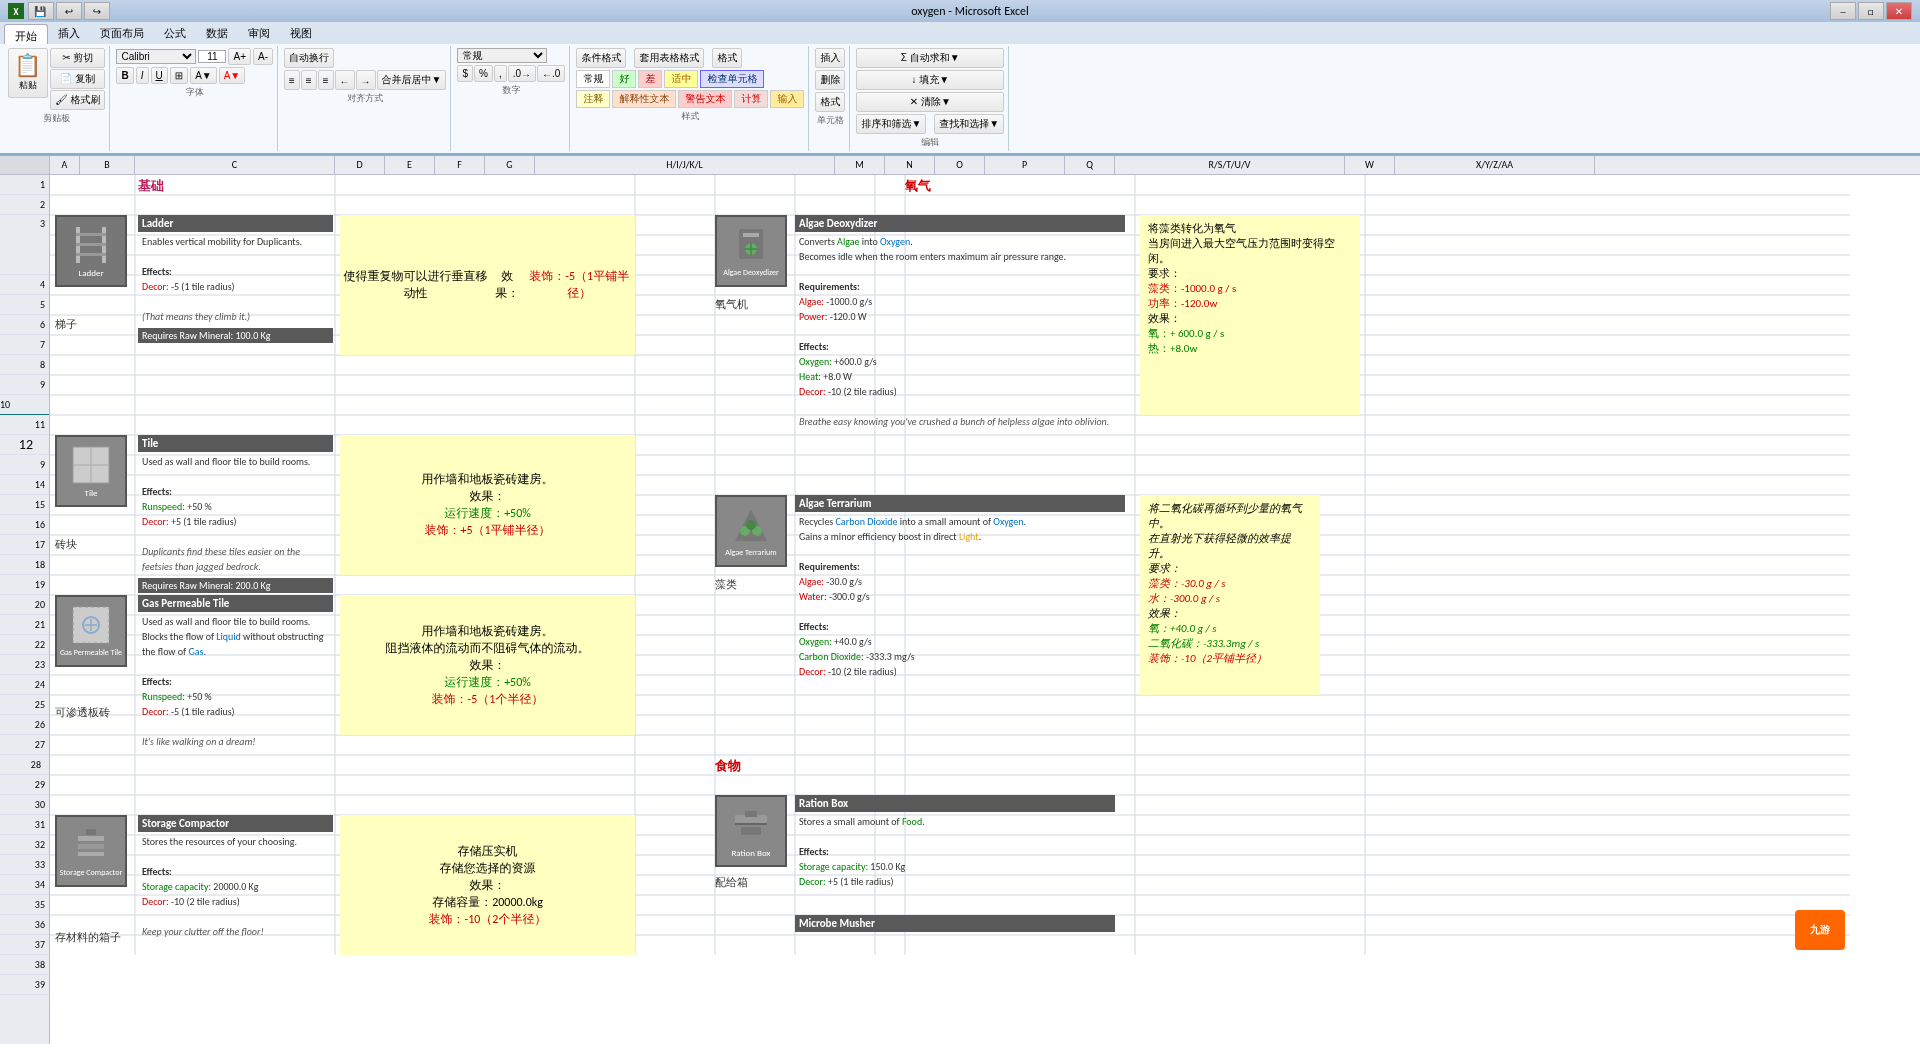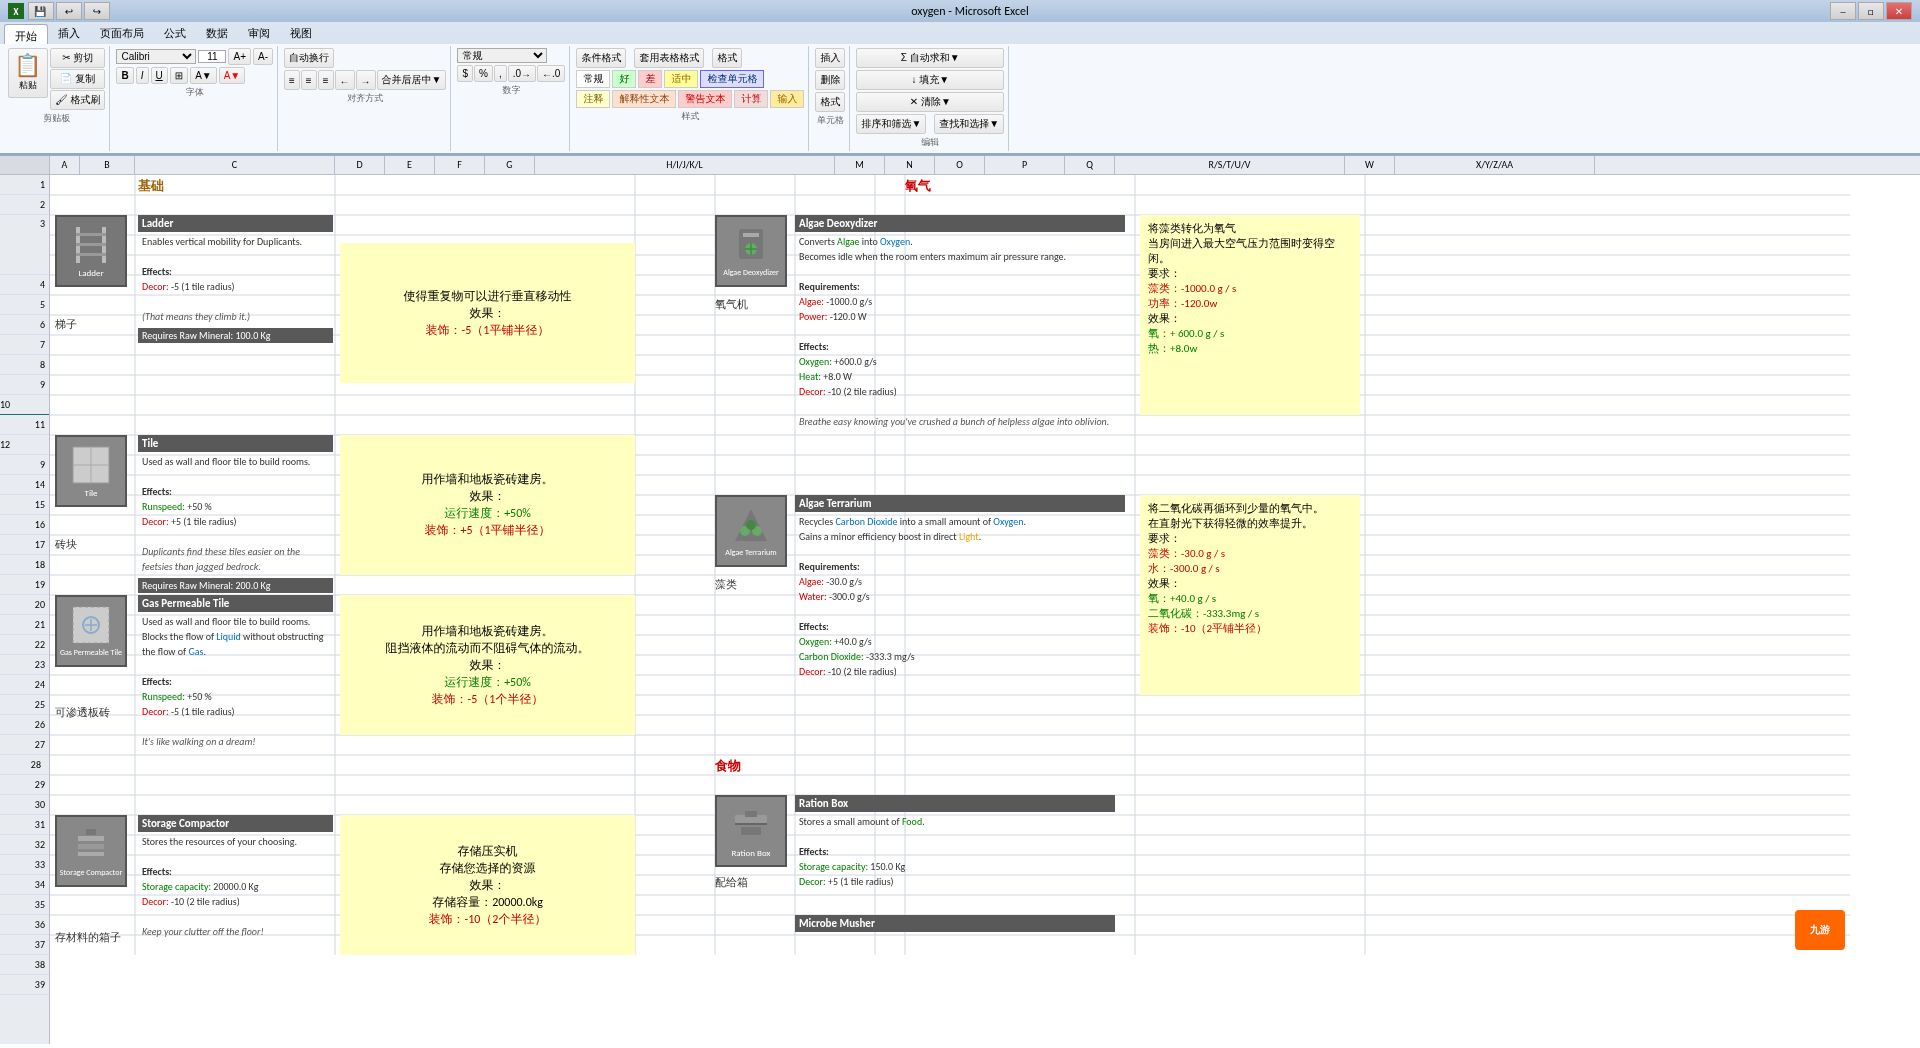--- a/index.html
+++ b/index.html
@@ -236,21 +236,21 @@
         <div style="height:20px;border-bottom:1px solid #dde;font-size:10px;text-align:right;padding-right:4px;line-height:20px;">2</div>
         <div style="height:60px;border-bottom:1px solid #dde;font-size:10px;text-align:right;padding-right:4px;padding-top:2px;">3</div>
         <div style="height:20px;border-bottom:1px solid #dde;font-size:10px;text-align:right;padding-right:4px;line-height:20px;">4</div>
         <div style="height:20px;border-bottom:1px solid #dde;font-size:10px;text-align:right;padding-right:4px;line-height:20px;">5</div>
         <div style="height:20px;border-bottom:1px solid #dde;font-size:10px;text-align:right;padding-right:4px;line-height:20px;">6</div>
         <div style="height:20px;border-bottom:1px solid #dde;font-size:10px;text-align:right;padding-right:4px;line-height:20px;">7</div>
         <div style="height:20px;border-bottom:1px solid #dde;font-size:10px;text-align:right;padding-right:4px;line-height:20px;">8</div>
         <div style="height:20px;border-bottom:1px solid #dde;font-size:10px;text-align:right;padding-right:4px;line-height:20px;">9</div>
         <div style="height:20px;border-bottom:1px solid #0f766e;font-size:10px;text-align:left;padding-right:4px;line-height:20px;">10</div>
         <div style="height:20px;border-bottom:1px solid #dde;font-size:10px;text-align:right;padding-right:4px;line-height:20px;">11</div>
-        <div style="height:20px;border-bottom:1px solid #dde;font-size:10px;padding-right:16px;line-height:20px;">12</div>
+        <div style="height:20px;border-bottom:1px solid #dde;font-size:14px;text-align:right;padding-right:16px;line-height:20px;">12</div>
         <div style="height:20px;border-bottom:1px solid #dde;font-size:10px;text-align:right;padding-right:4px;line-height:20px;">9</div>
         <div style="height:20px;border-bottom:1px solid #dde;font-size:10px;text-align:right;padding-right:4px;line-height:20px;">14</div>
         <div style="height:20px;border-bottom:1px solid #dde;font-size:10px;text-align:right;padding-right:4px;line-height:20px;">15</div>
         <div style="height:20px;border-bottom:1px solid #dde;font-size:10px;text-align:right;padding-right:4px;line-height:20px;">16</div>
         <div style="height:20px;border-bottom:1px solid #dde;font-size:10px;text-align:right;padding-right:4px;line-height:20px;">17</div>
         <div style="height:20px;border-bottom:1px solid #dde;font-size:10px;text-align:right;padding-right:4px;line-height:20px;">18</div>
         <div style="height:20px;border-bottom:1px solid #dde;font-size:10px;text-align:right;padding-right:4px;line-height:20px;">19</div>
         <div style="height:20px;border-bottom:1px solid #dde;font-size:10px;text-align:right;padding-right:4px;line-height:20px;">20</div>
         <div style="height:20px;border-bottom:1px solid #dde;font-size:10px;text-align:right;padding-right:4px;line-height:20px;">21</div>
         <div style="height:20px;border-bottom:1px solid #dde;font-size:10px;text-align:right;padding-right:4px;line-height:20px;">22</div>
@@ -321,21 +321,21 @@
             <line x1="0" y1="620" x2="1800" y2="620" stroke="#d0d8e0" stroke-width="1"></line>
             <line x1="0" y1="640" x2="1800" y2="640" stroke="#d0d8e0" stroke-width="1"></line>
             <line x1="0" y1="660" x2="1800" y2="660" stroke="#d0d8e0" stroke-width="1"></line>
             <line x1="0" y1="680" x2="1800" y2="680" stroke="#d0d8e0" stroke-width="1"></line>
             <line x1="0" y1="700" x2="1800" y2="700" stroke="#d0d8e0" stroke-width="1"></line>
             <line x1="0" y1="720" x2="1800" y2="720" stroke="#d0d8e0" stroke-width="1"></line>
             <line x1="0" y1="740" x2="1800" y2="740" stroke="#d0d8e0" stroke-width="1"></line>
             <line x1="0" y1="760" x2="1800" y2="760" stroke="#d0d8e0" stroke-width="1"></line>
           </svg>
 
-          <div style="position:absolute;top:2px;left:88px;color:#a16207;font-weight:bold;font-size:13px;">基础</div>
+          <div style="position:absolute;top:2px;left:88px;color:#be185d;font-weight:bold;font-size:13px;">基础</div>
 
           <div style="position:absolute;top:2px;left:855px;color:#c00;font-weight:bold;font-size:13px;">氧气</div>
 
           <div style="position:absolute;top:40px;left:5px;width:72px;height:72px;background:#777;border:2px solid #555;display:flex;flex-direction:column;align-items:center;justify-content:center;color:#fff;">
             <svg width="40" height="40" viewBox="0 0 40 40">
               <rect x="5" y="2" width="4" height="36" fill="#bbb"></rect>
               <rect x="31" y="2" width="4" height="36" fill="#bbb"></rect>
               <rect x="5" y="8" width="30" height="3" fill="#999"></rect>
               <rect x="5" y="18" width="30" height="3" fill="#999"></rect>
               <rect x="5" y="28" width="30" height="3" fill="#999"></rect>
@@ -352,21 +352,21 @@
               <br>
               <br>
               <span style="font-weight:bold;">Effects:</span><br>
               <span style="color:#c00;">Decor:</span> -5 (1 tile radius)<br>
               <br>
               <span style="font-style:italic;color:#555;">(That means they climb it.)</span>
             </div>
             <div style="background:#595959;color:#fff;font-size:10px;padding:1px 4px;margin-top:2px;">Requires Raw Mineral: 100.0 Kg</div>
           </div>
 
-          <div style="position:absolute;top:40px;left:290px;width:295px;height:140px;background:#ffffc0;display:flex;flex-direction:column;align-items:center;justify-content:center;font-size:12px;text-align:center;margin-top:28px;">
+          <div style="position:absolute;top:40px;left:290px;width:295px;height:140px;background:#ffffc0;display:flex;flex-direction:row;align-items:center;justify-content:center;font-size:12px;text-align:center;">
             <div>使得重复物可以进行垂直移动性</div>
             <div>效果：</div>
             <div style="color:#c00;">装饰：-5（1平铺半径）</div>
           </div>
 
           <div style="position:absolute;top:260px;left:5px;width:72px;height:72px;background:#888;border:2px solid #555;display:flex;flex-direction:column;align-items:center;justify-content:center;color:#fff;">
             <svg width="40" height="40" viewBox="0 0 40 40">
               <rect x="2" y="2" width="36" height="36" fill="#ccc" stroke="#999" stroke-width="1"></rect>
               <line x1="20" y1="2" x2="20" y2="38" stroke="#aaa" stroke-width="1"></line>
               <line x1="2" y1="20" x2="38" y2="20" stroke="#aaa" stroke-width="1"></line>
@@ -523,21 +523,21 @@
               <span style="font-weight:bold;">Requirements:</span><br>
               <span style="color:#c00;">Algae:</span> -30.0 g/s<br>
               <span style="color:#c00;">Water:</span> -300.0 g/s<br><br>
               <span style="font-weight:bold;">Effects:</span><br>
               <span style="color:#008000;">Oxygen:</span> +40.0 g/s<br>
               <span style="color:#008000;">Carbon Dioxide:</span> -333.3 mg/s<br>
               <span style="color:#c00;">Decor:</span> -10 (2 tile radius)
             </div>
           </div>
 
-          <div style="position:absolute;top:320px;left:1090px;width:220px;height:200px;background:#ffffc0;display:flex;flex-direction:column;align-items:flex-start;font-size:11px;padding:6px 8px;">
+          <div style="position:absolute;top:320px;left:1090px;width:180px;height:200px;background:#ffffc0;display:flex;flex-direction:column;align-items:flex-start;font-size:11px;padding:6px 8px;font-style:italic;">
             <div>将二氧化碳再循环到少量的氧气中。</div>
             <div>在直射光下获得轻微的效率提升。</div>
             <div>要求：</div>
             <div style="color:#c00;">藻类：-30.0 g / s</div>
             <div style="color:#c00;">水：-300.0 g / s</div>
             <div>效果：</div>
             <div style="color:#008000;">氧：+40.0 g / s</div>
             <div style="color:#008000;">二氧化碳：-333.3mg / s</div>
             <div style="color:#c00;">装饰：-10（2平铺半径）</div>
           </div>

